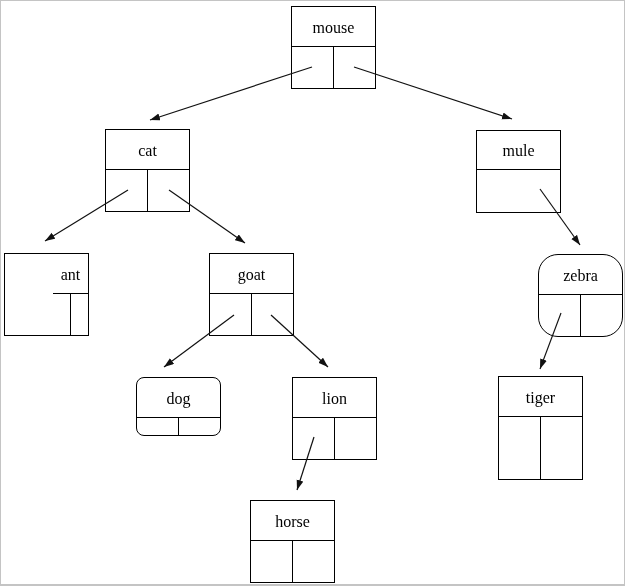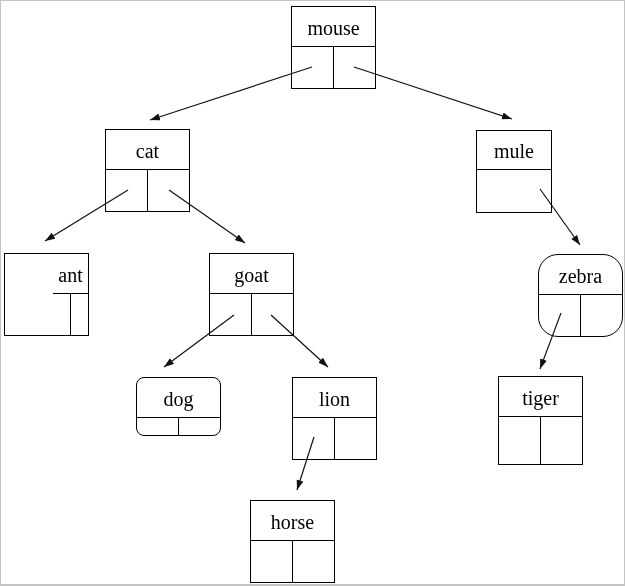--- a/index.html
+++ b/index.html
@@ -41,21 +41,21 @@
     display: flex;
     flex-direction: column;
   }
   .node .label {
     box-sizing: border-box;
     height: 40px;
     border-bottom: 1.5px solid #000000;
     display: flex;
     align-items: center;
     justify-content: center;
-    font-size: 20px;
+    font-size: 16px;
     color: #000000;
     line-height: 1;
     padding-top: 2px;
   }
   .node .cells {
     flex: 1;
     display: flex;
   }
   .node .cell {
     flex: 1;
@@ -80,21 +80,21 @@
           <div class="cell cell-right"></div>
         </div>
       </div>
       <div class="node" style="left: 104px; top: 128px; width: 85px; height: 83px;">
         <div class="label">cat</div>
         <div class="cells">
           <div class="cell"></div>
           <div class="cell cell-right"></div>
         </div>
       </div>
-      <div class="node" style="left: 475px; top: 129px; width: 76px; height: 83px; gap: 42px;">
+      <div class="node" style="left: 475px; top: 129px; width: 85px; height: 83px; gap: 42px;">
         <div class="label">mule</div>
         <div class="cells">
           <div class="cell"></div>
           <div class="cell cell-right"></div>
         </div>
       </div>
       <div class="node" style="left: 3px; top: 252px; width: 85px; height: 83px; padding-left: 48px;">
         <div class="label">ant</div>
         <div class="cells">
           <div class="cell"></div>
@@ -122,21 +122,21 @@
           <div class="cell cell-right"></div>
         </div>
       </div>
       <div class="node" style="left: 291px; top: 376px; width: 85px; height: 83px;">
         <div class="label">lion</div>
         <div class="cells">
           <div class="cell"></div>
           <div class="cell cell-right"></div>
         </div>
       </div>
-      <div class="node" style="left: 497px; top: 375px; width: 85px; height: 89px; justify-content: center;">
+      <div class="node" style="left: 497px; top: 375px; width: 85px; height: 104px; justify-content: center;">
         <div class="label">tiger</div>
         <div class="cells">
           <div class="cell"></div>
           <div class="cell cell-right"></div>
         </div>
       </div>
       <div class="node" style="left: 249px; top: 499px; width: 85px; height: 83px;">
         <div class="label">horse</div>
         <div class="cells">
           <div class="cell"></div>

